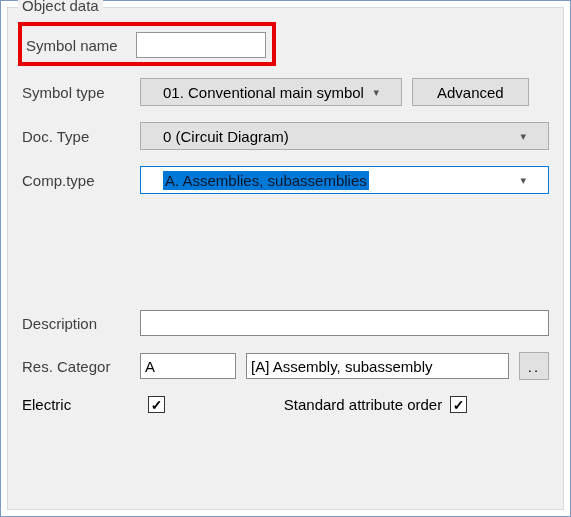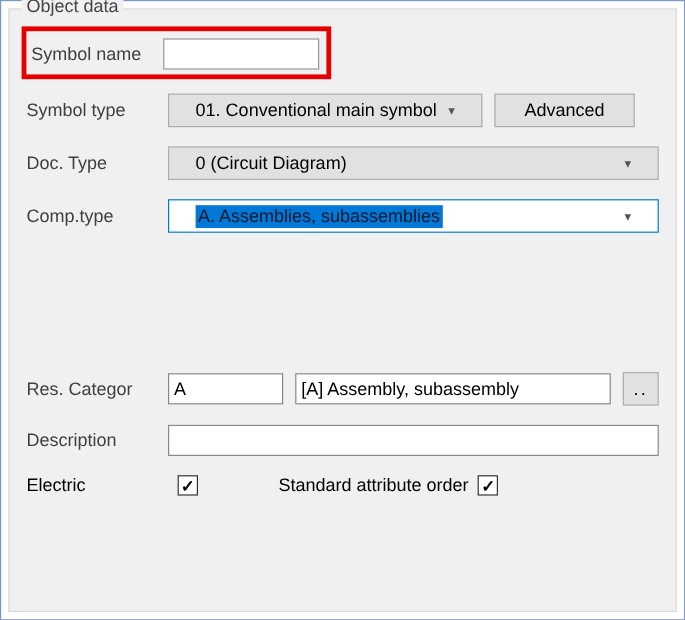--- a/index.html
+++ b/index.html
@@ -128,21 +128,20 @@
       display: flex;
       align-items: center;
       justify-content: center;
       letter-spacing: 2px;
     }
     .desc-input { flex: 1; }
     .checkrow {
       display: flex;
       align-items: center;
       margin-top: 10px;
-      gap: 30px;
     }
     .chk {
       width: 17px;
       height: 17px;
       border: 1px solid #333;
       background: #fff;
       display: inline-flex;
       align-items: center;
       justify-content: center;
       margin-left: 8px;
@@ -156,21 +155,21 @@
     }
     .checkrow .left-part {
       display: flex;
       align-items: center;
       width: 180px;
     }
     .checkrow .right-part {
       flex: 1;
       display: flex;
       align-items: center;
-      justify-content: flex-start;
+      justify-content: center;
     }
     .right-label { margin-right: 0; }
     .second-check {
       display: flex;
       justify-content: flex-end;
       margin-top: 6px;
       align-items: center;
     }
   </style>
 </head>
@@ -208,35 +207,35 @@
 
     <div class="row" style="margin-bottom:0;">
       <div class="label">Comp.type</div>
       <div class="dropdown active">
         <span class="dd-text">A. Assemblies, subassemblies</span>
         <span class="chev" style="margin-left:auto;">▾</span>
       </div>
     </div>
 
     <div class="gap-rescat"></div>
+
+    <div class="row">
+      <div class="label">Description</div>
+      <input class="text-input desc-input" type="text" value="" style="">
+    </div>
 
     <div class="row">
       <div class="label">Res. Categor</div>
       <input class="text-input rescat-input" type="text" value="A" style="">
       <input class="text-input rescat-desc" type="text" value="[A] Assembly, subassembly" style="">
       <div class="small-btn">
         <span>..</span>
       </div>
     </div>
 
-    <div class="row">
-      <div class="label">Description</div>
-      <input class="text-input desc-input" type="text" value="" style="">
-    </div>
-
     <div class="checkrow">
       <div class="left-part">
         <span class="label" style="width:118px;">Electric</span>
         <span class="chk checked"></span>
       </div>
       <div class="right-part">
         <span class="right-label">Standard attribute order</span>
         <span class="chk checked"></span>
       </div>
     </div>

